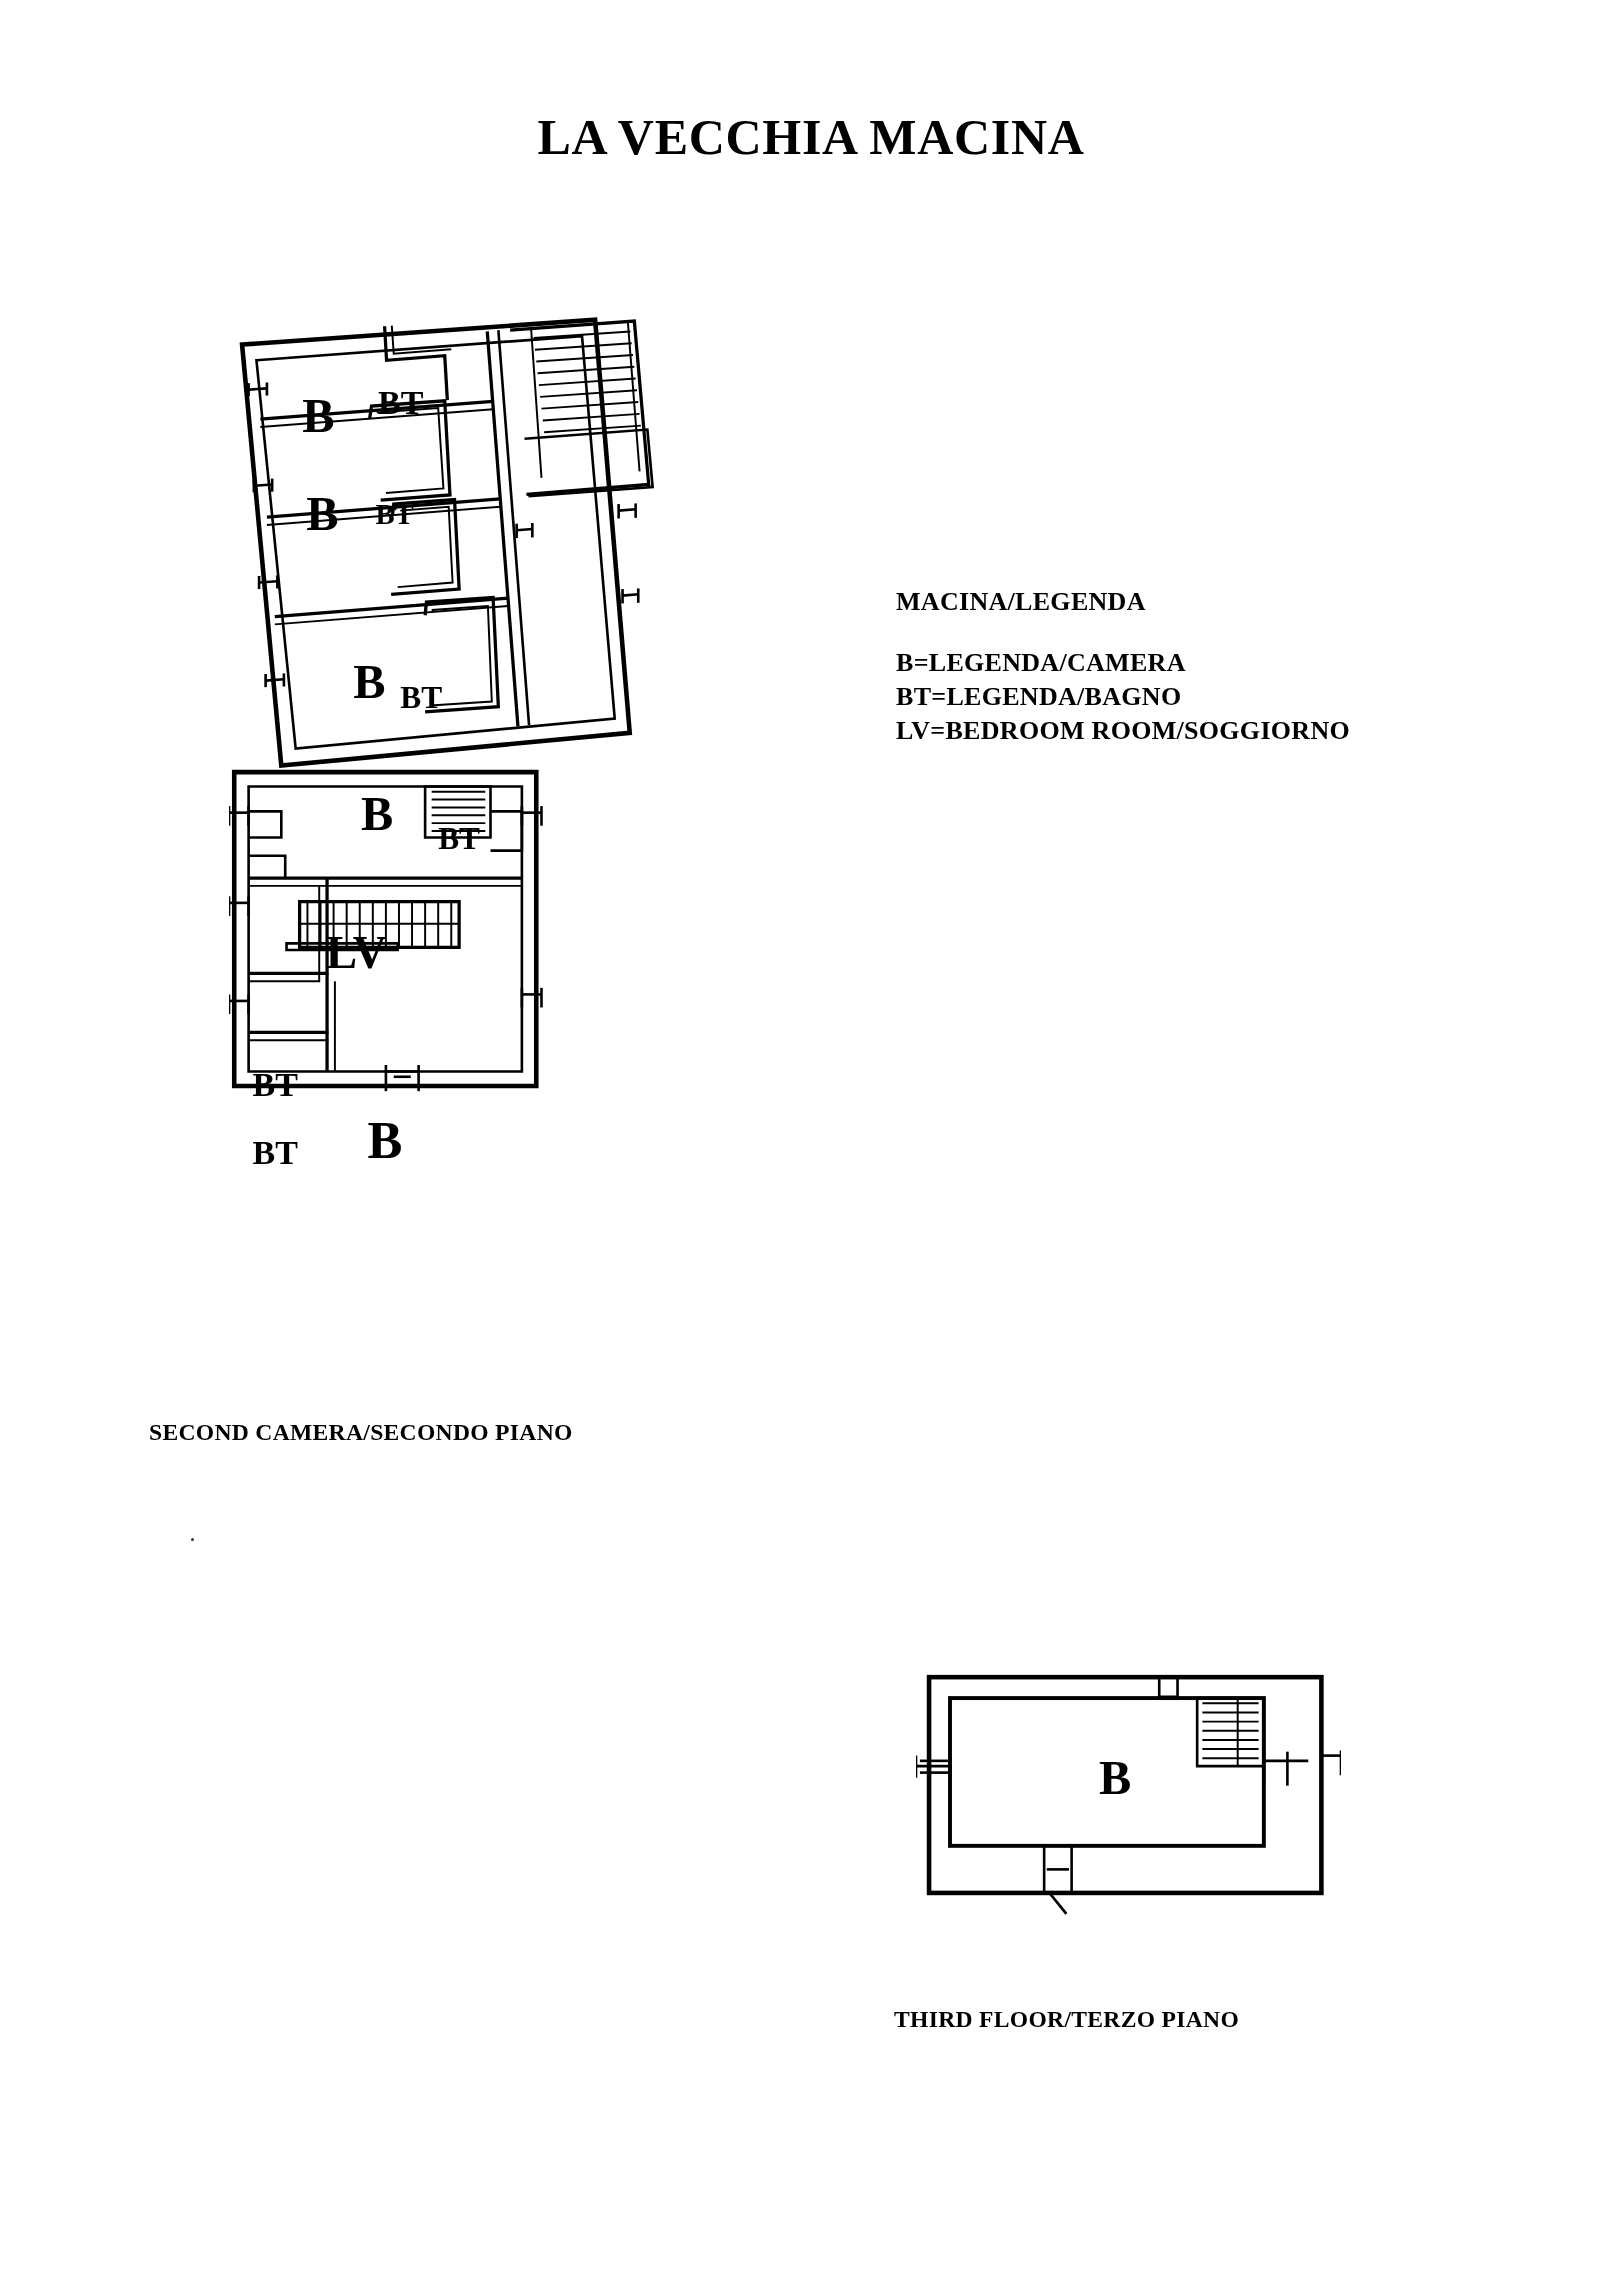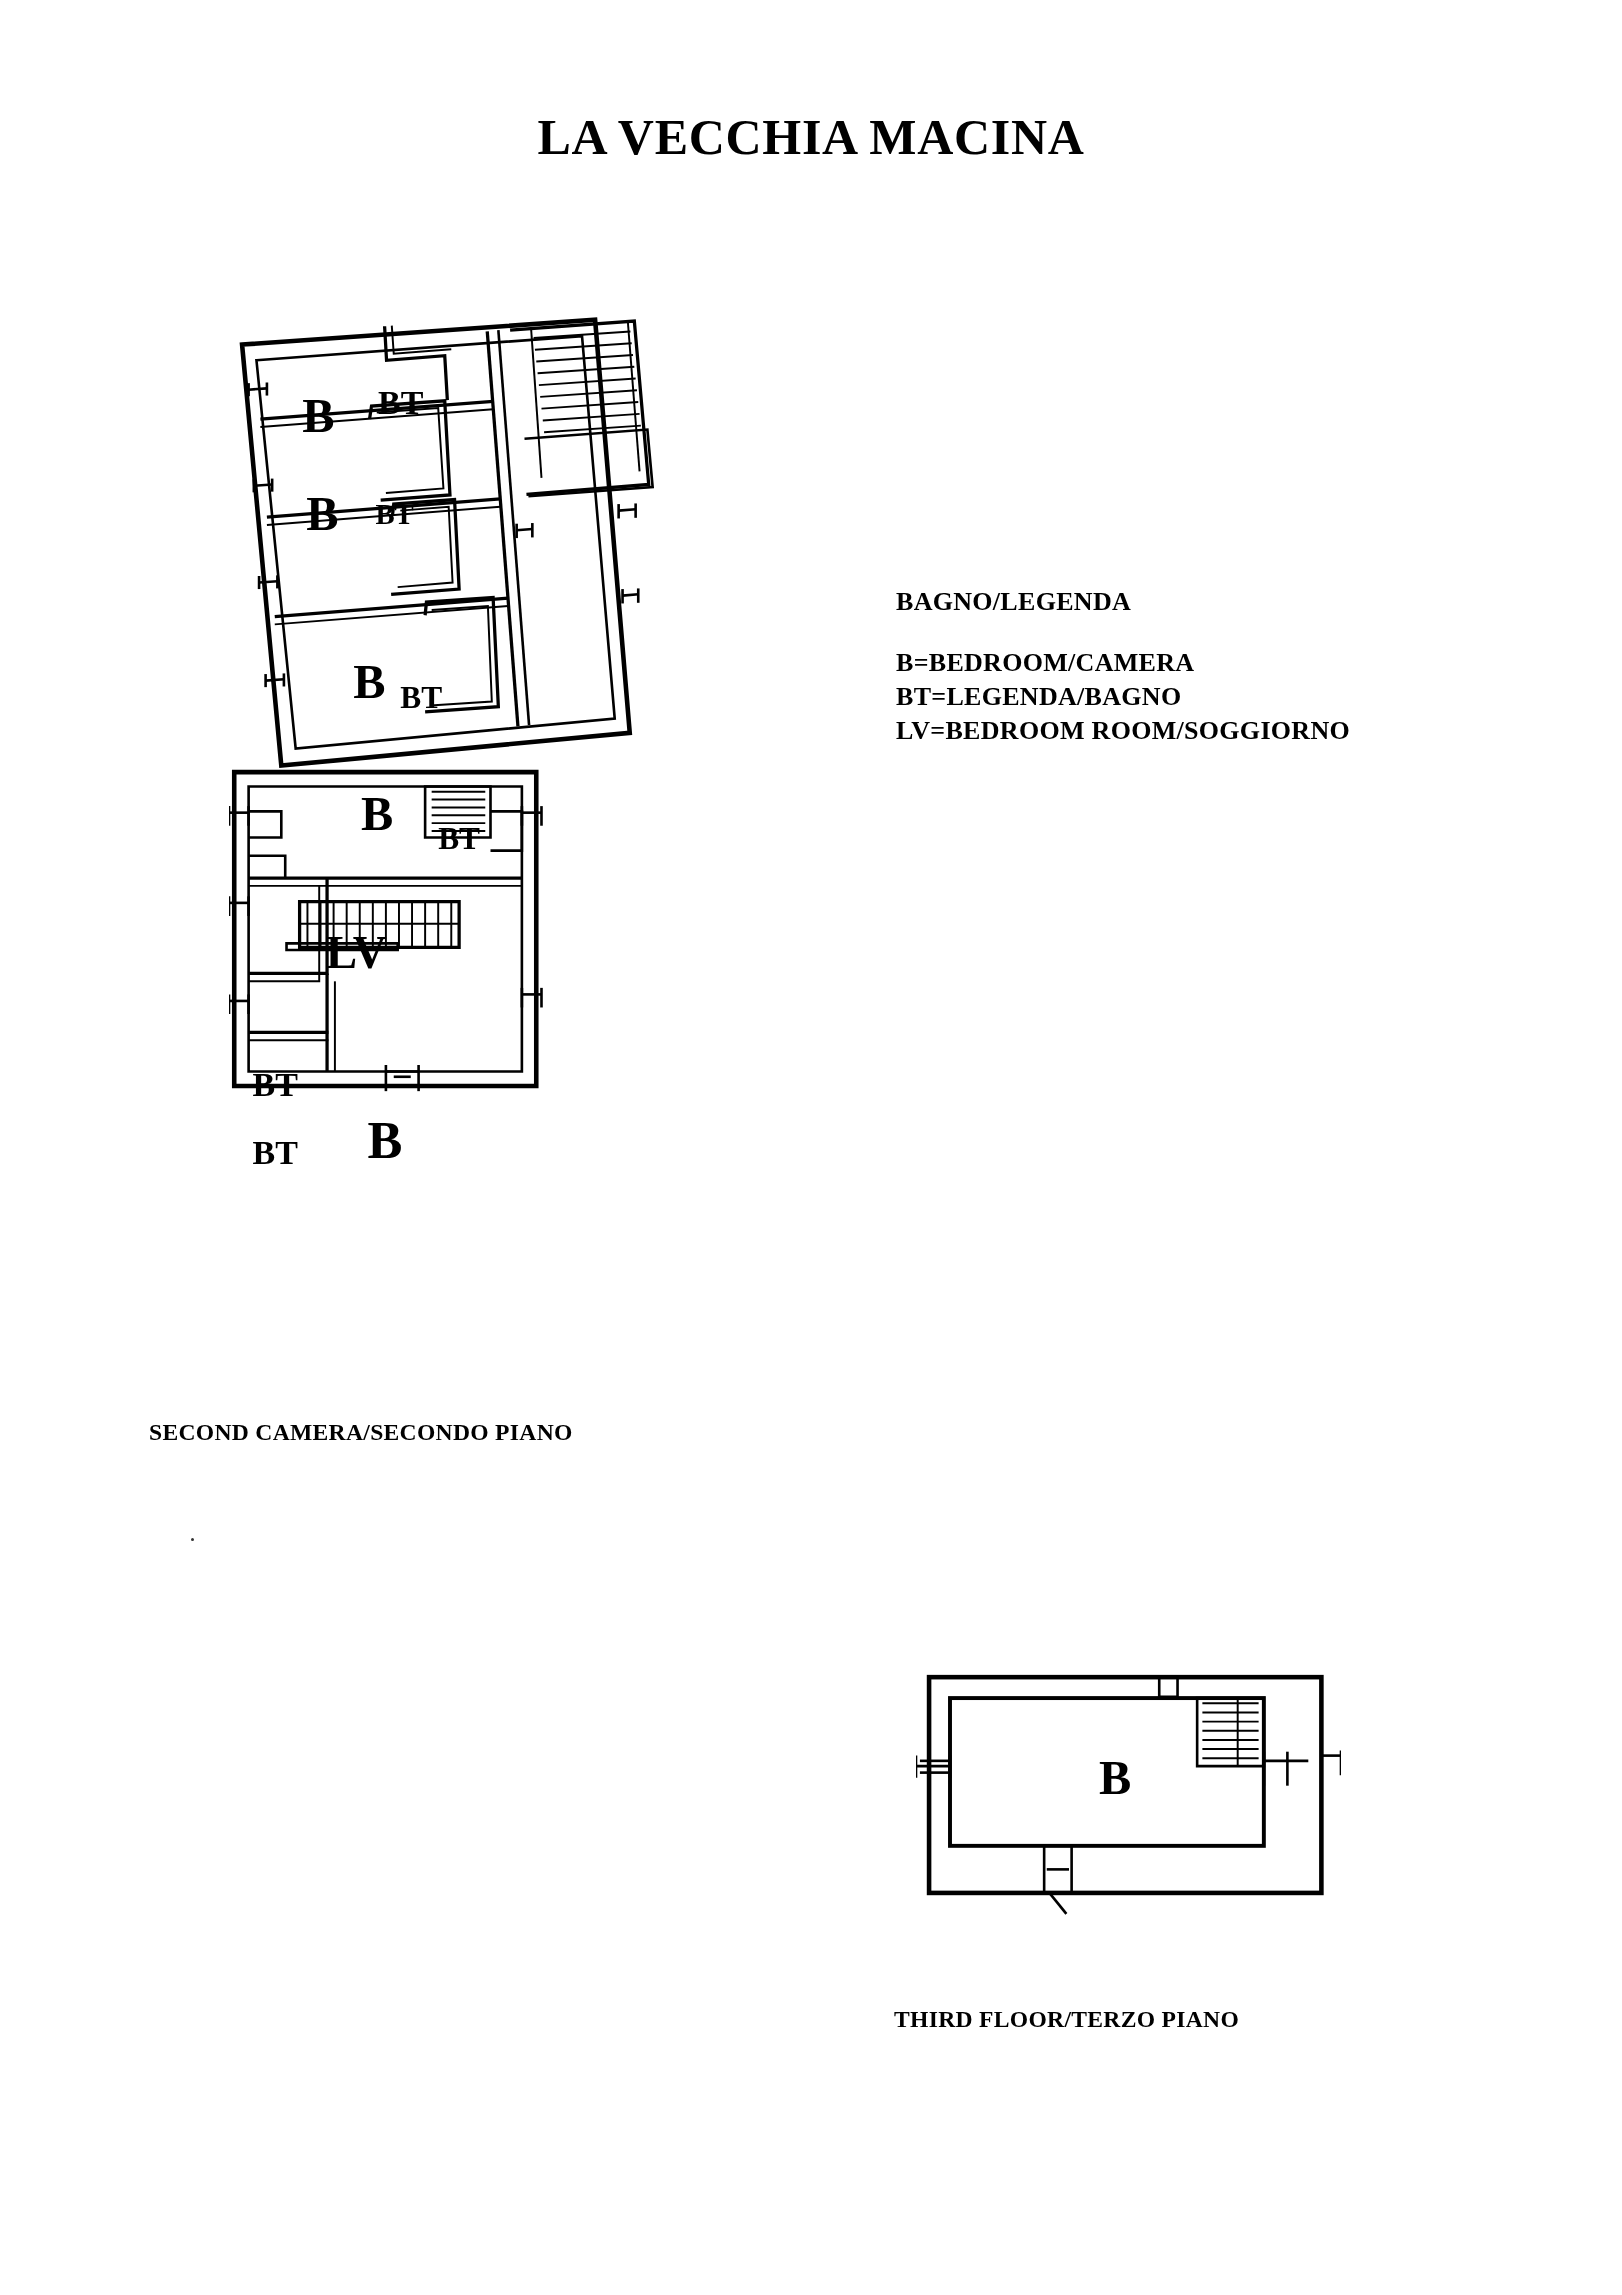--- a/index.html
+++ b/index.html
@@ -92,22 +92,22 @@
   }
 </style>
 </head>
 <body>
 
 <div id="page">
 
   <div class="title">LA VECCHIA MACINA</div>
 
   <div class="legend">
-    <div class="legend-title">BAGNO/LEGENDA</div>
-    <div class="legend-line">B=BEDROOM/CAMERA</div>
+    <div class="legend-title">MACINA/LEGENDA</div>
+    <div class="legend-line">B=LEGENDA/CAMERA</div>
     <div class="legend-line">BT=LEGENDA/BAGNO</div>
     <div class="legend-line">LV=BEDROOM ROOM/SOGGIORNO</div>
   </div>
 
   <div id="plan-second">
     <svg viewBox="0 0 800 1600" width="523" height="1047" xmlns="http://www.w3.org/2000/svg">
       <g fill="none" stroke="#000000" stroke-width="5" stroke-linejoin="miter">
 
         <path d="M 20 46 L 560 8 L 613 640 L 80 690 Z" stroke-width="7"></path>
 

